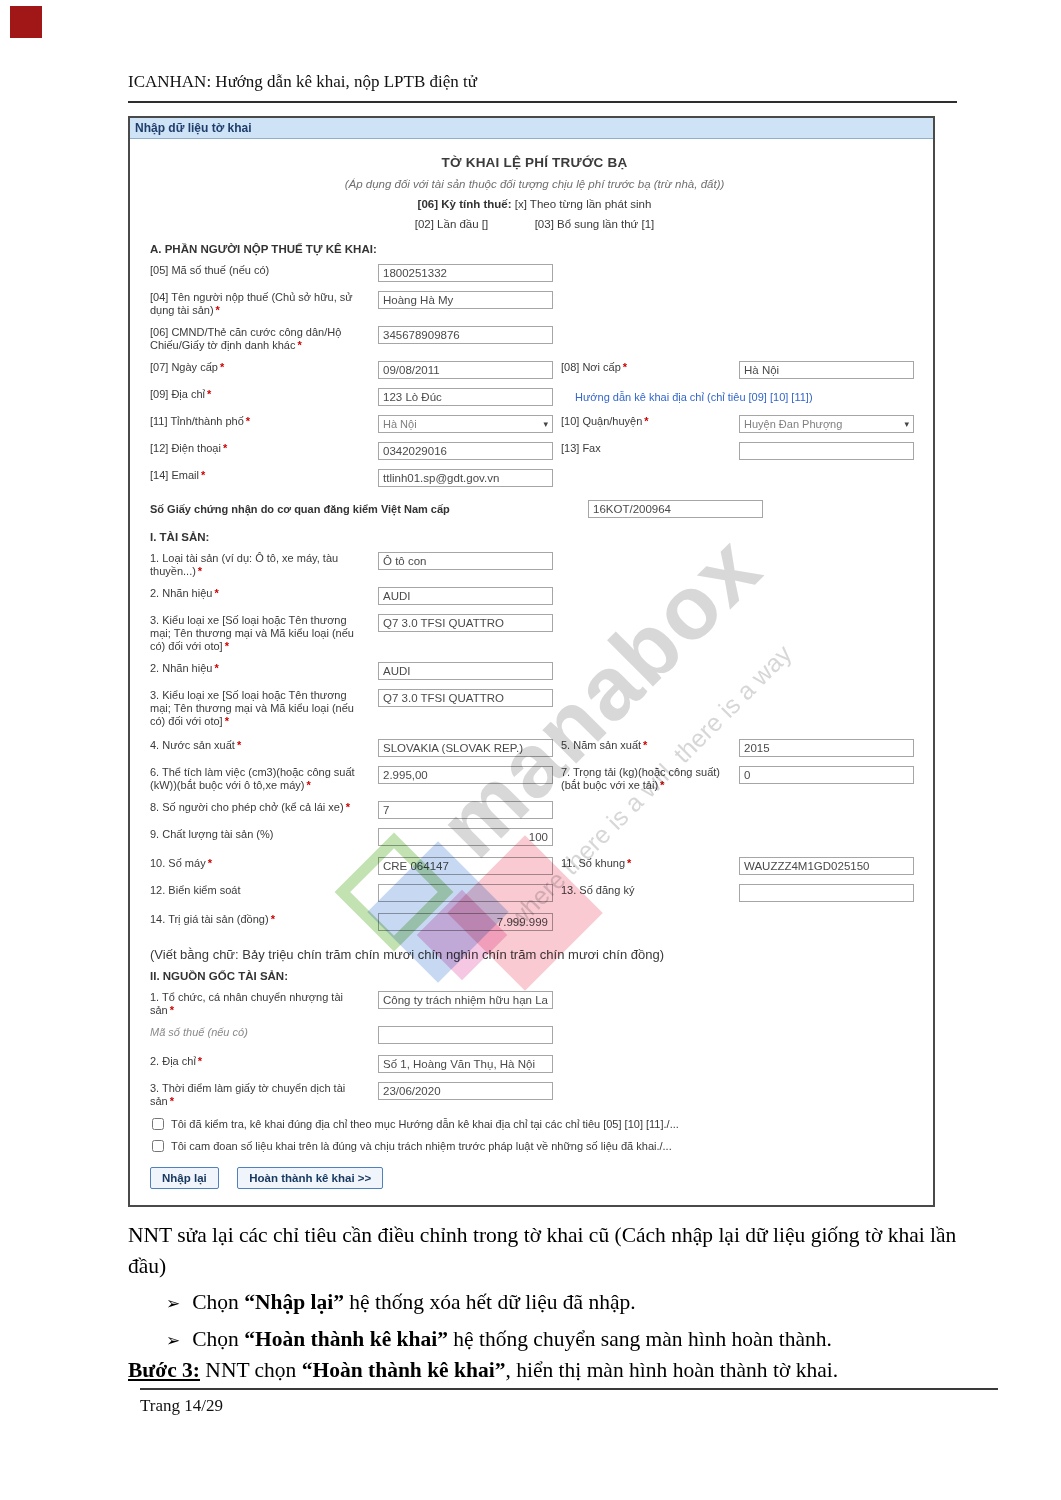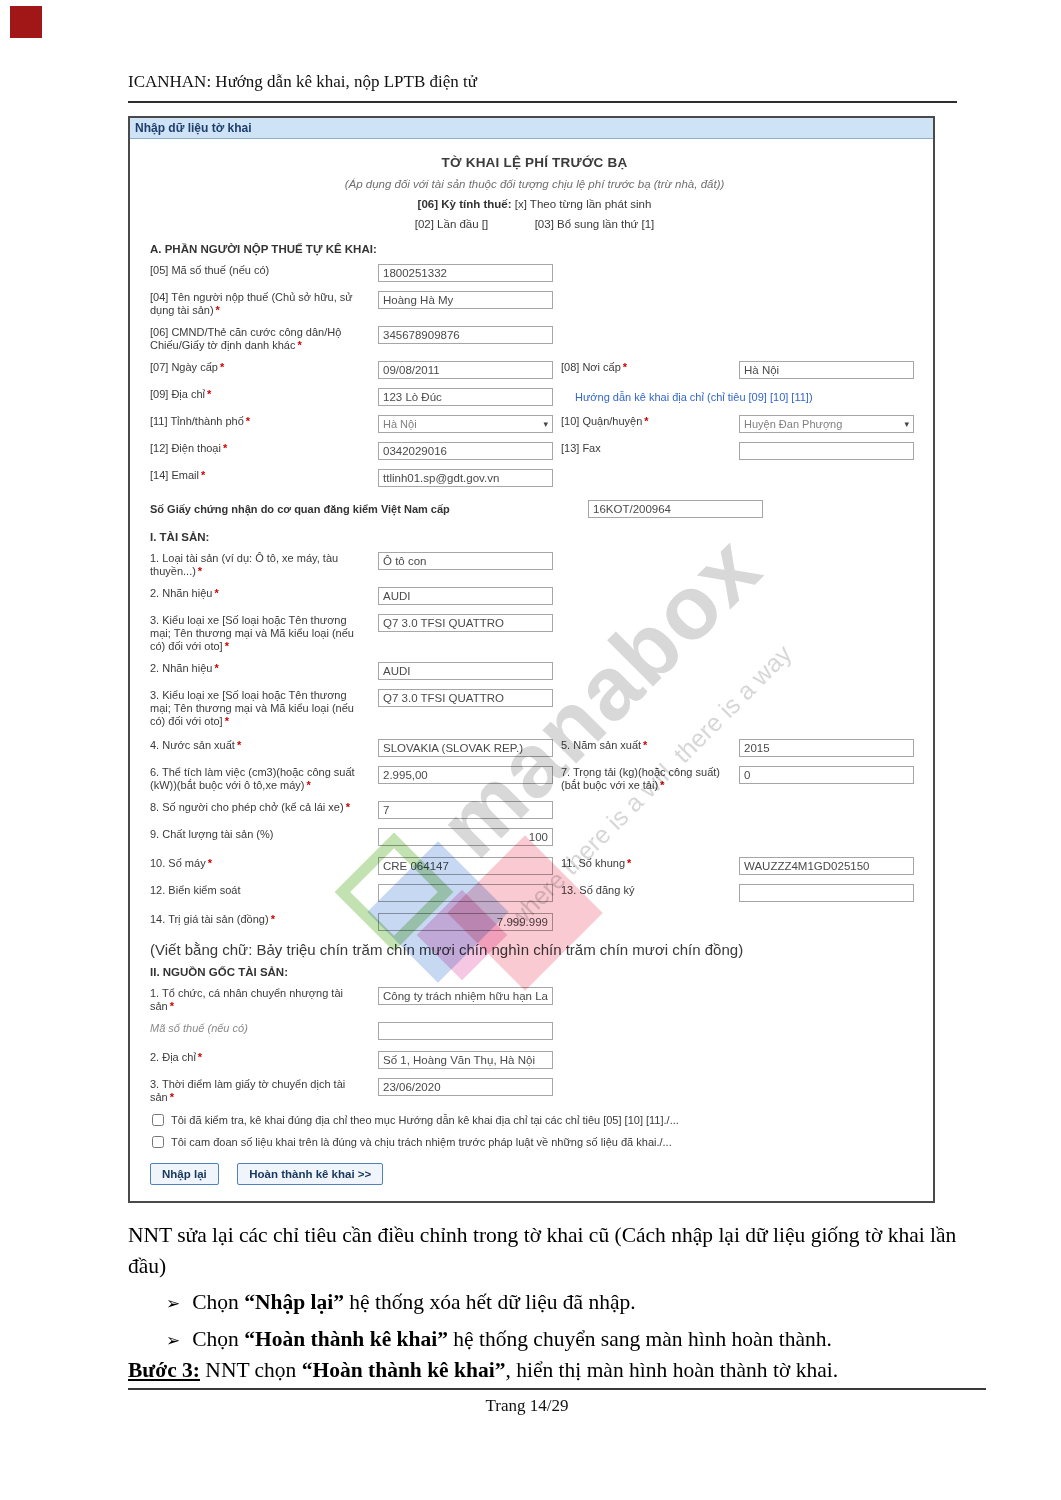--- a/index.html
+++ b/index.html
@@ -35,36 +35,36 @@
 
   input.fld { height:18px; width:175px; border:1px solid #a6a6a6; background:transparent; font-family:"Liberation Sans","DejaVu Sans",sans-serif; font-size:11.5px; color:#4a4a4a; padding:0 4px; }
   .w275 { width:275px; } .w245 { width:245px; } .w390 { width:390px; }
   .ta-r { text-align:right; }
 
   .sel { width:175px; height:18px; border:1px solid #a6a6a6; background:transparent; display:flex; align-items:center; justify-content:space-between; padding:0 4px; font-size:11px; color:#808080; cursor:pointer; }
   .sel .chev { font-size:9px; color:#444; line-height:1; }
 
   .link { font-size:11px; color:#3366cc; margin-left:22px; padding-top:3px; cursor:pointer; white-space:nowrap; }
 
-  .words { margin-top:10px; font-size:15px; color:#3a3a3a; }
+  .words { margin-top:16px; font-size:13px; color:#3a3a3a; }
 
   .chk-row { display:flex; align-items:flex-start; margin-top:10px; font-size:11px; color:#3a3a3a; }
   .chk-row input { width:12px; height:12px; margin:0 7px 0 2px; }
   .chk-row:first-of-type { margin-top:16px; }
 
   .btn-row { margin-top:15px; }
   .btn { display:inline-block; border:1px solid #4f81bd; background:#f0f5fb; color:#17375e; font-weight:bold; font-size:11.5px; padding:4px 11px; margin-right:14px; border-radius:2px; cursor:pointer; }
 
   
   .notes { position:absolute; left:128px; top:1220px; width:866px; font-family:"Liberation Serif","DejaVu Serif",serif; font-size:21.5px; line-height:1.45; color:#000; }
   .bullet { margin-left:38px; margin-top:5px; }
   .arrow { display:inline-block; margin-right:12px; font-size:17px; }
   .step-label { font-weight:bold; text-decoration:underline; }
 
-  .footer { position:absolute; left:128px; top:1388px; width:858px; border-top:2px solid #3a3a3a; text-align:center; padding:6px 60px 0 0; font-family:"Liberation Serif","DejaVu Serif",serif; font-size:17px; color:#111; }
+  .footer { position:absolute; left:140px; top:1388px; width:858px; border-top:2px solid #3a3a3a; text-align:left; padding:6px 60px 0 0; font-family:"Liberation Serif","DejaVu Serif",serif; font-size:17px; color:#111; }
 
   
   .wm { position:absolute; pointer-events:none; mix-blend-mode:multiply; z-index:40; }
   .wm-main { left:370px; top:645px; width:460px; text-align:center; font-size:90px; font-weight:bold; letter-spacing:2px; color:#c0c0c0; opacity:.62; transform:rotate(-45deg); }
   .wm-tag { left:400px; top:772px; width:500px; text-align:center; font-size:25px; color:#c6c6c6; opacity:.7; transform:rotate(-45deg); }
   .wm-d { transform:rotate(45deg); }
   .wm-d1 { left:352px; top:850px; width:84px; height:84px; border:11px solid rgba(110,185,70,.42); }
   .wm-d2 { left:388px; top:862px; width:100px; height:100px; background:rgba(90,140,220,.34); }
   .wm-d3 { left:470px; top:858px; width:110px; height:110px; background:rgba(232,64,94,.28); }
   .wm-d4 { left:430px; top:903px; width:64px; height:64px; background:rgba(225,70,160,.30); }

